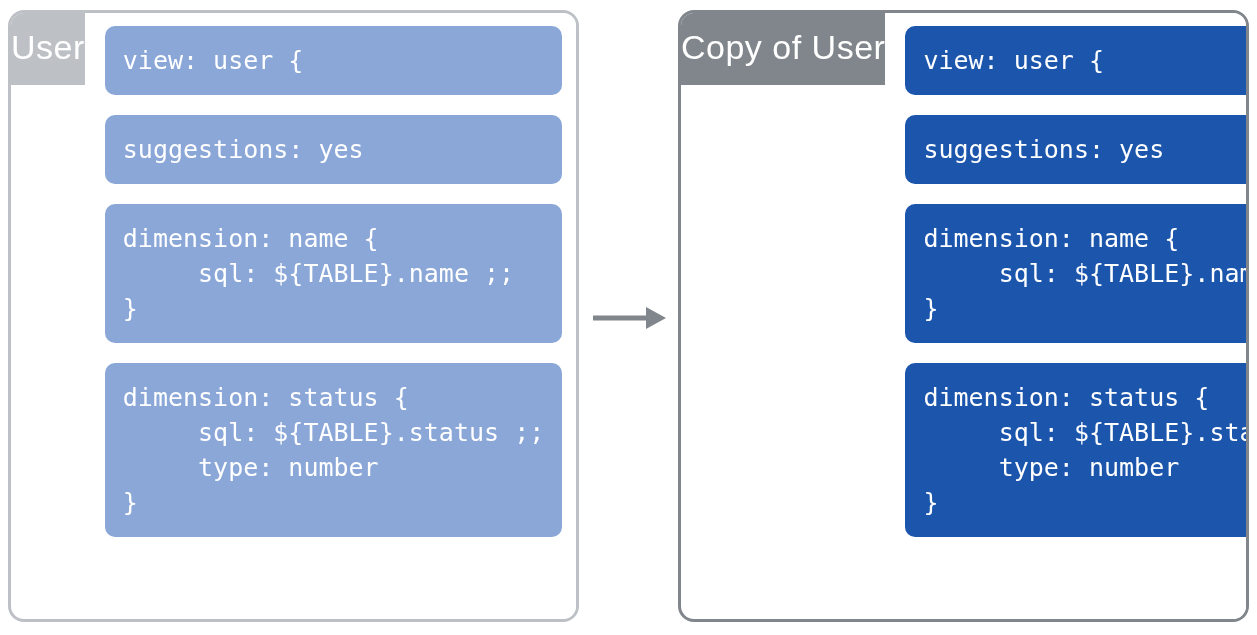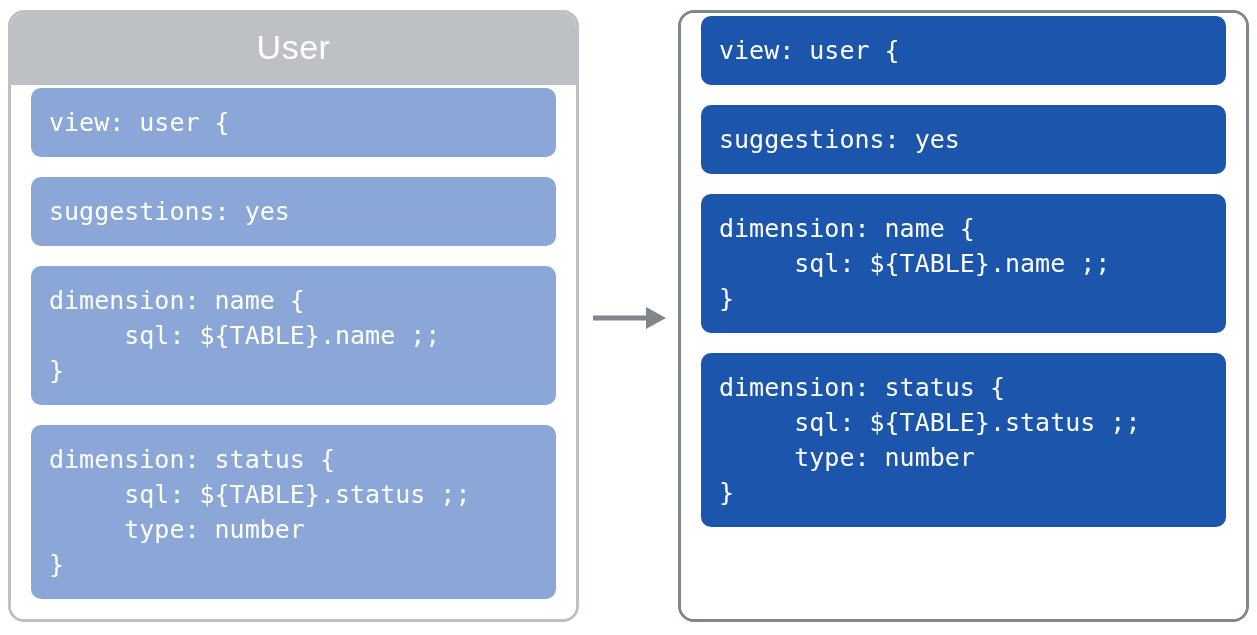--- a/index.html
+++ b/index.html
@@ -20,21 +20,21 @@
   }
   .panel {
     width: 571px;
     height: 612px;
     box-sizing: border-box;
     border-radius: 16px;
     overflow: hidden;
     background: #ffffff;
     flex: 0 0 auto;
     display: flex;
-    flex-direction: column;
+    flex-direction: row;
   }
   .panel.left  { border: 3px solid #bdc1c6; }
   .panel.right { border: 3px solid #80868b; }
   .panel-header {
     height: 72px;
     flex: 0 0 auto;
     display: flex;
     align-items: center;
     justify-content: center;
   }
@@ -44,21 +44,21 @@
     color: #ffffff;
     font-size: 34px;
     font-weight: 500;
     letter-spacing: 0.5px;
     line-height: 1;
     padding-bottom: 4px;
   }
   .panel-body {
     flex: 1 1 auto;
     background: #ffffff;
-    padding: 3px 20px 8px 20px;
+    padding: 13px 20px 8px 20px;
     box-sizing: border-box;
   }
   .code-block {
     margin: 0 0 20px 0;
     border-radius: 10px;
     padding: 17px 18px;
     font-family: "DejaVu Sans Mono", monospace;
     font-size: 25px;
     line-height: 35px;
     color: #ffffff;
@@ -99,20 +99,23 @@
   </section>
 
   <div class="arrow-zone">
     <svg width="78" height="26" viewBox="0 0 78 26" aria-hidden="true">
       <line x1="3" y1="13" x2="58" y2="13" stroke="#80868b" stroke-width="5"></line>
       <polygon points="56,2 76,13 56,24" fill="#80868b"></polygon>
     </svg>
   </div>
 
   <section class="panel right">
+    <header class="panel-header">
+      <span class="panel-title">Copy of User</span>
+    </header>
     <div class="panel-body">
       <pre class="code-block">view: user {</pre>
       <pre class="code-block">suggestions: yes</pre>
       <pre class="code-block">dimension: name {
      sql: ${TABLE}.name ;;
 }</pre>
       <pre class="code-block">dimension: status {
      sql: ${TABLE}.status ;;
      type: number
 }</pre>

